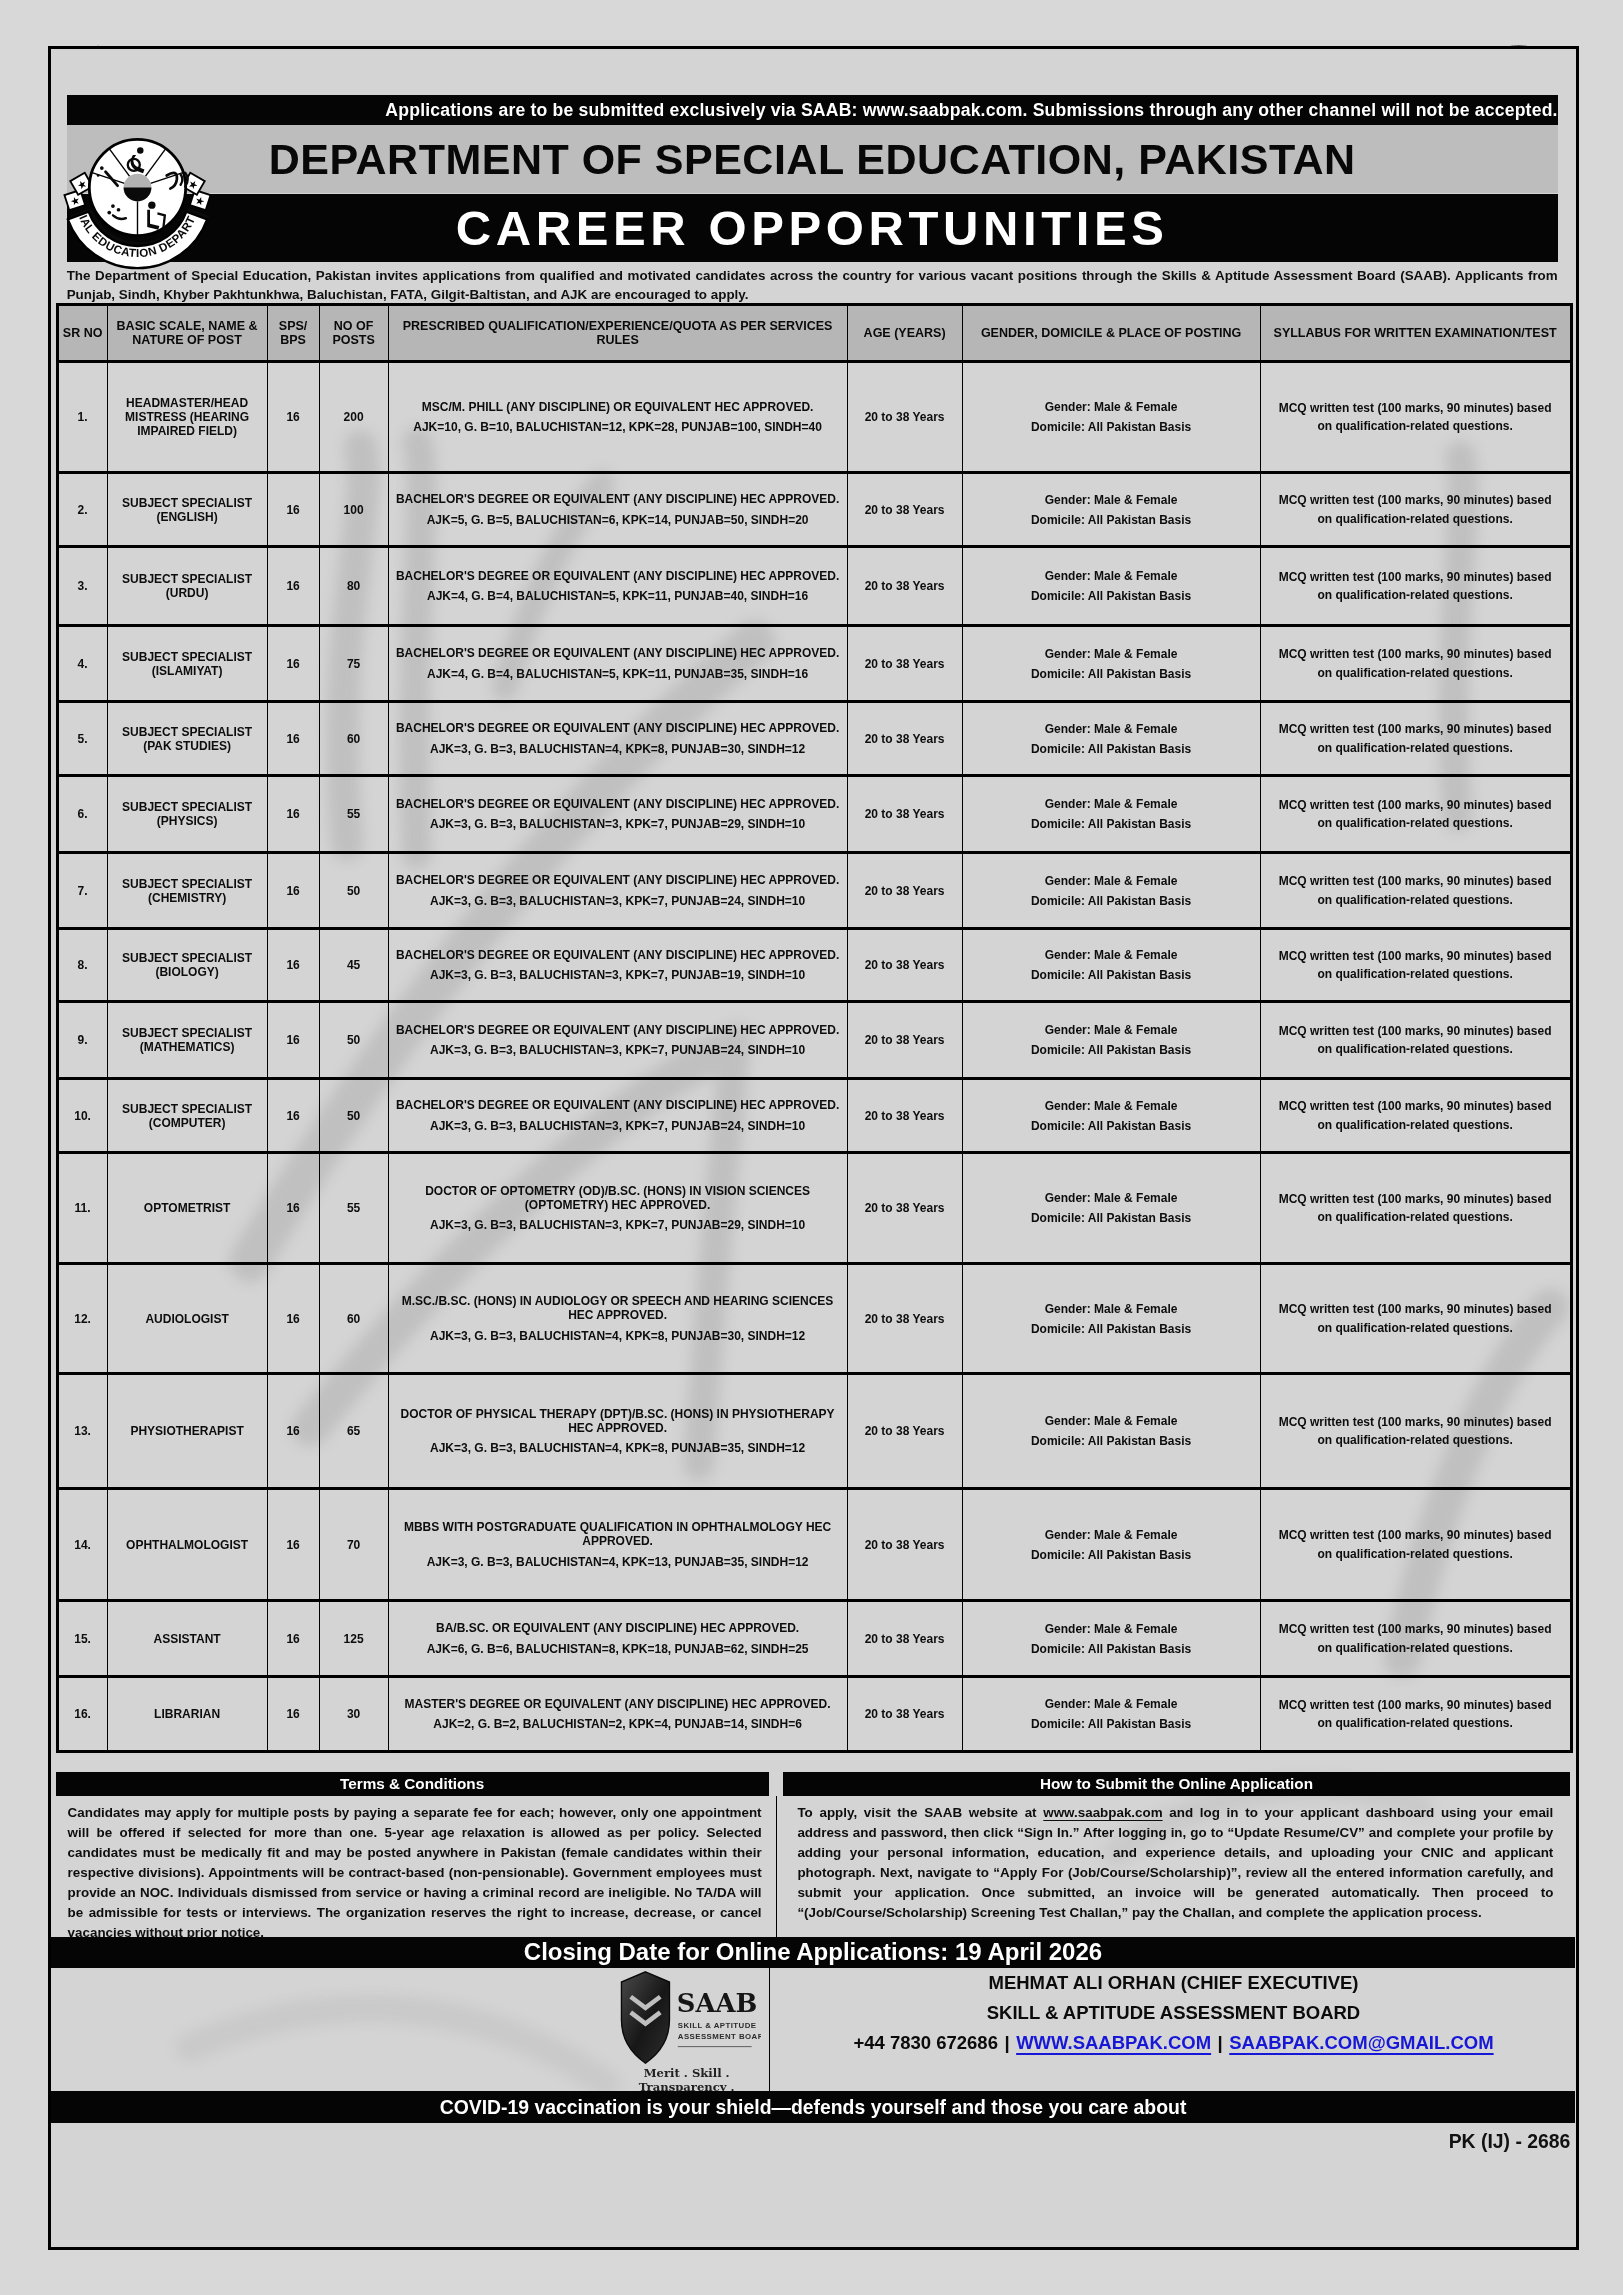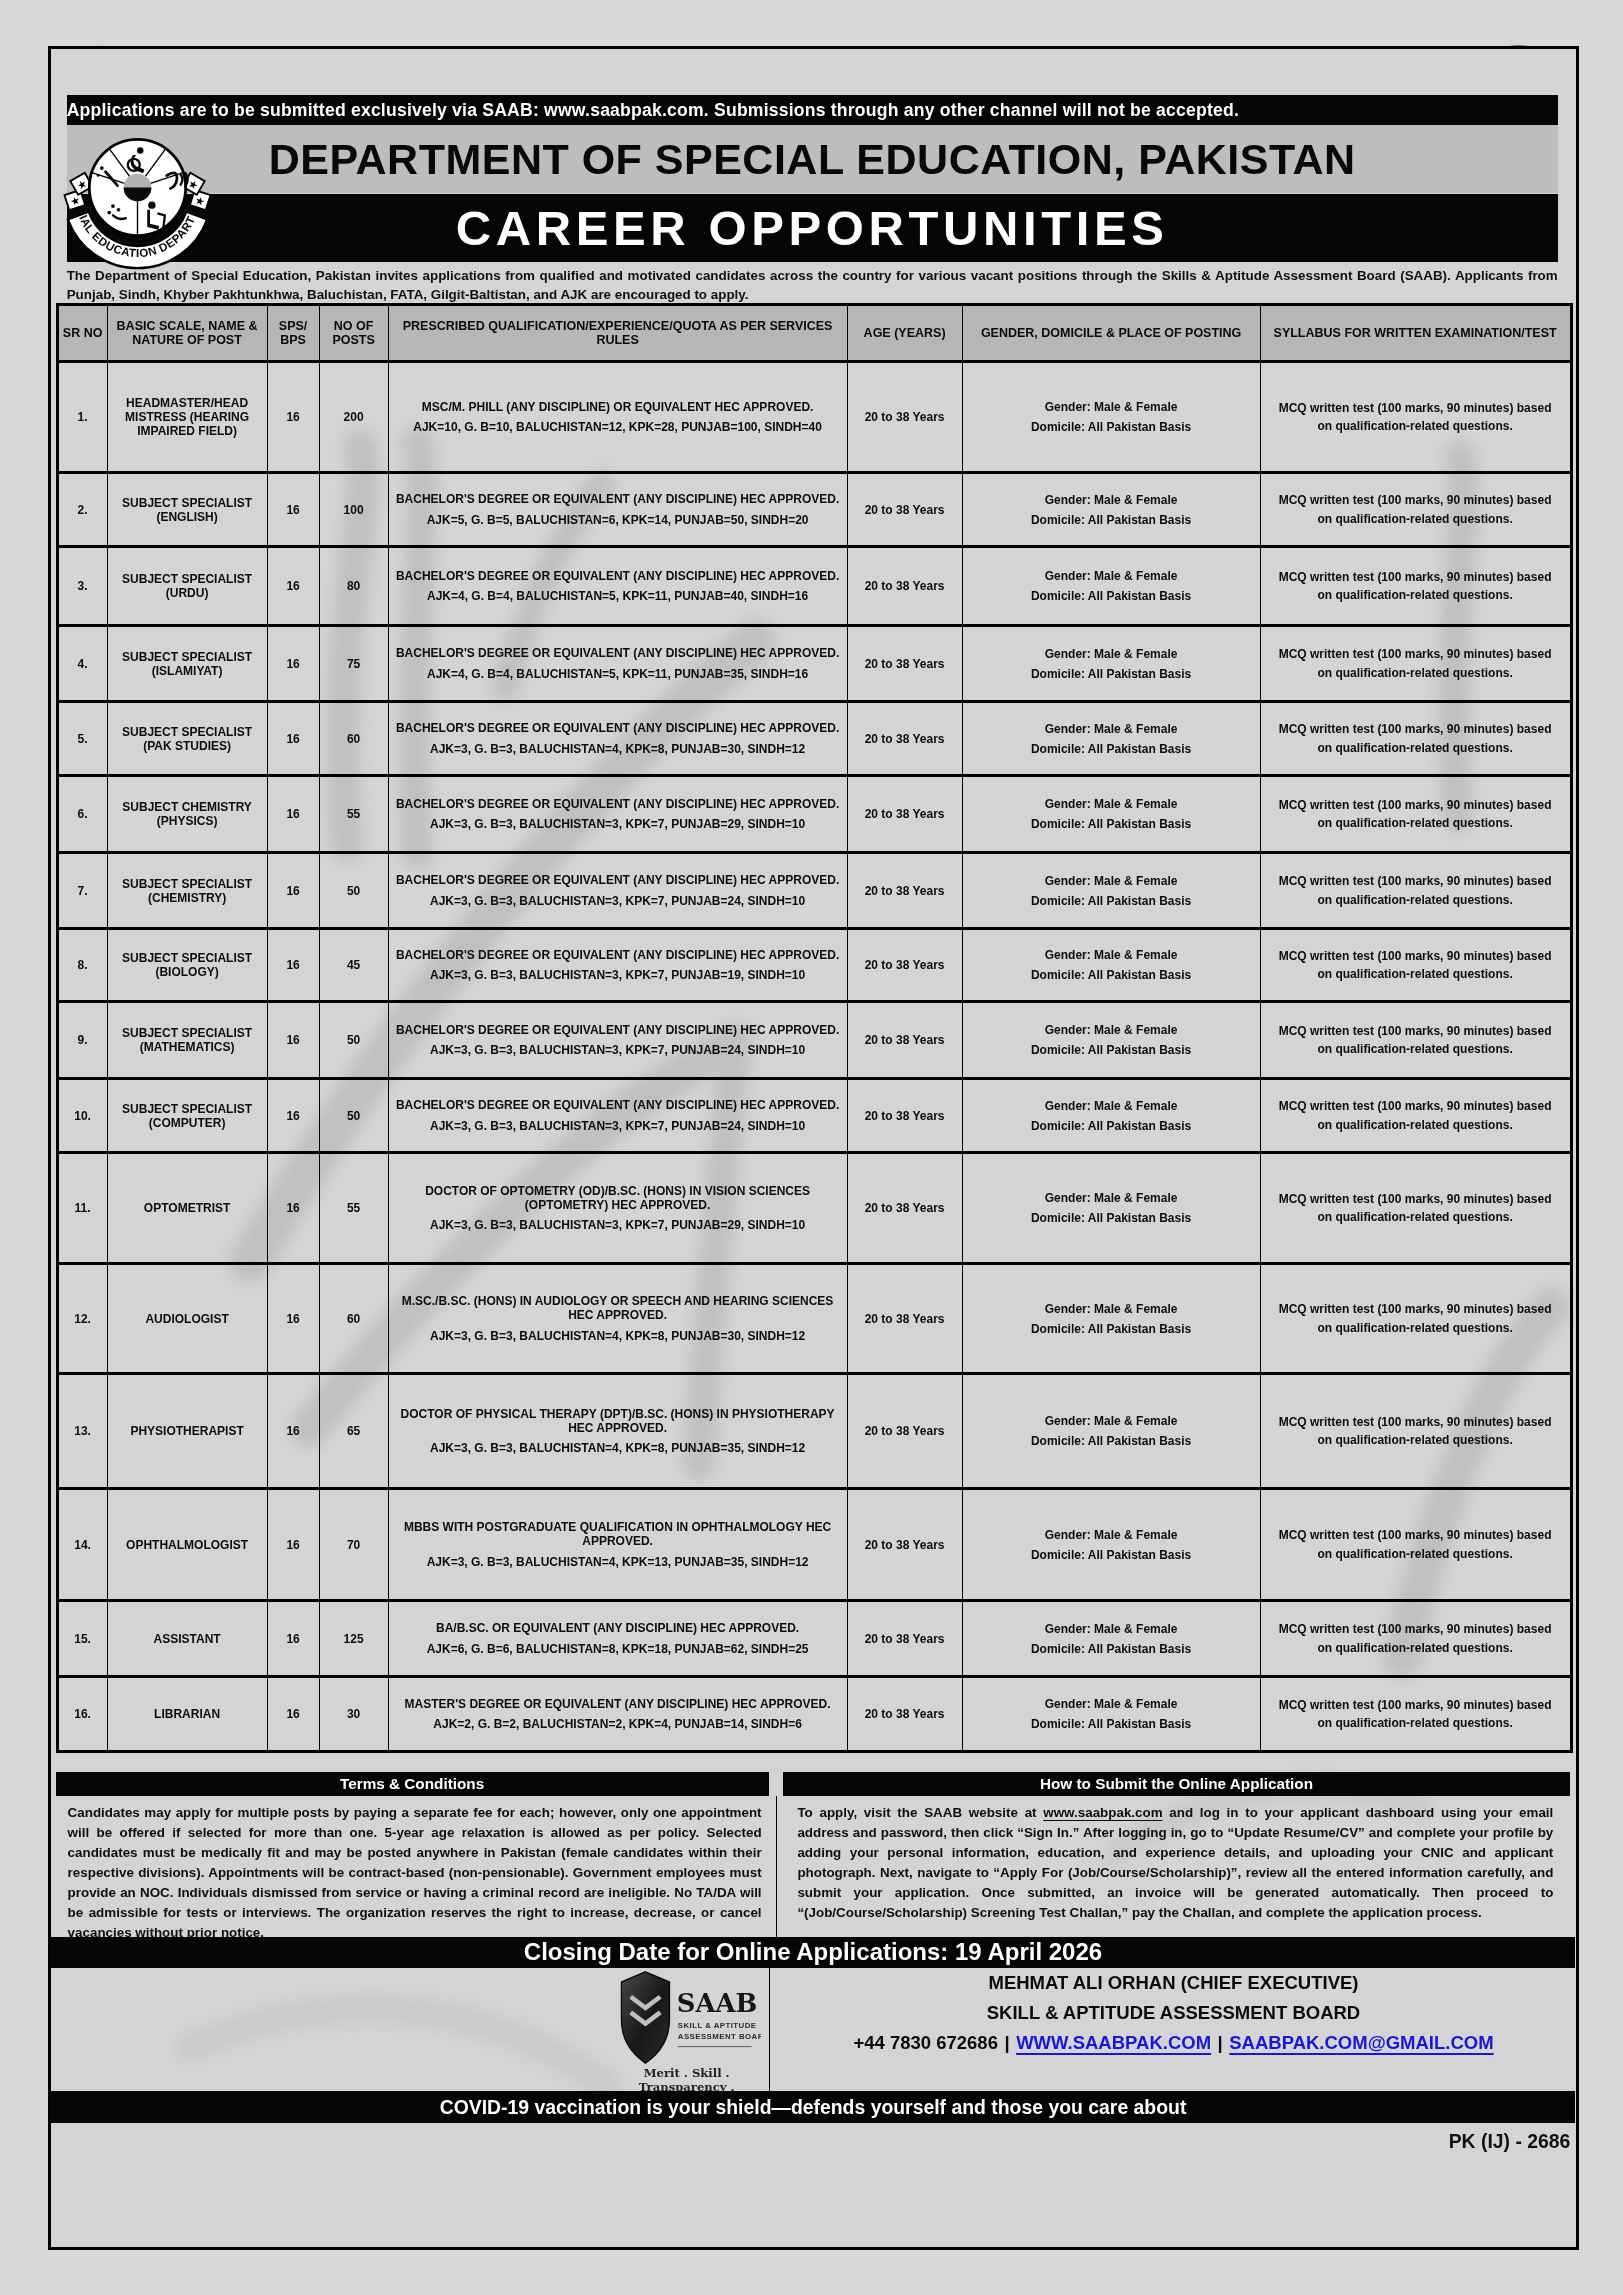--- a/index.html
+++ b/index.html
@@ -22,21 +22,21 @@
   
   .outer-box{
     left:48px;top:46px;width:1531px;height:2204px;
     border:3.7px solid #000;box-sizing:border-box;background:#d4d4d4;
   }
   .watermark{left:0;top:0;width:1524px;height:2197px;pointer-events:none;z-index:1;}
   .layer{z-index:2;}
   
   .notice-bar{
     left:15.7px;top:46px;width:1491px;height:30.5px;background:#050505;color:#fff;
-    font-size:17.6px;font-weight:700;text-align:left;line-height:30.5px;letter-spacing:0.2px;
+    font-size:17.6px;font-weight:700;text-align:right;line-height:30.5px;letter-spacing:0.2px;
   }
   .dept-band{
     left:15.7px;top:76px;width:1491px;height:68px;background:#bdbdbd;
     font-size:43px;font-weight:800;text-align:center;line-height:68px;color:#080808;letter-spacing:0.5px;
   }
   .career-band{
     left:15.7px;top:145px;width:1491px;height:68px;background:#050505;color:#fff;
     font-size:49px;font-weight:800;text-align:center;line-height:68px;letter-spacing:4.6px;
   }
   .dept-logo{left:10.2px;top:82px;width:153px;height:139px;z-index:3;}
@@ -371,21 +371,21 @@
       <td>
         <div class="gline">Gender: Male &amp; Female</div>
         <div class="gline">Domicile: All Pakistan Basis</div>
       </td>
       <td>
         <div class="syl">MCQ written test (100 marks, 90 minutes) based on qualification-related questions.</div>
       </td>
     </tr>
         <tr>
       <td>6.</td>
-      <td>SUBJECT CHEMISTRY (PHYSICS)</td>
+      <td>SUBJECT SPECIALIST (PHYSICS)</td>
       <td>16</td>
       <td>55</td>
       <td>
         <div class="qline">BACHELOR'S DEGREE OR EQUIVALENT (ANY DISCIPLINE) HEC APPROVED.</div>
         <div class="qline quota">AJK=3, G. B=3, BALUCHISTAN=3, KPK=7, PUNJAB=29, SINDH=10</div>
       </td>
       <td>20 to 38 Years</td>
       <td>
         <div class="gline">Gender: Male &amp; Female</div>
         <div class="gline">Domicile: All Pakistan Basis</div>

